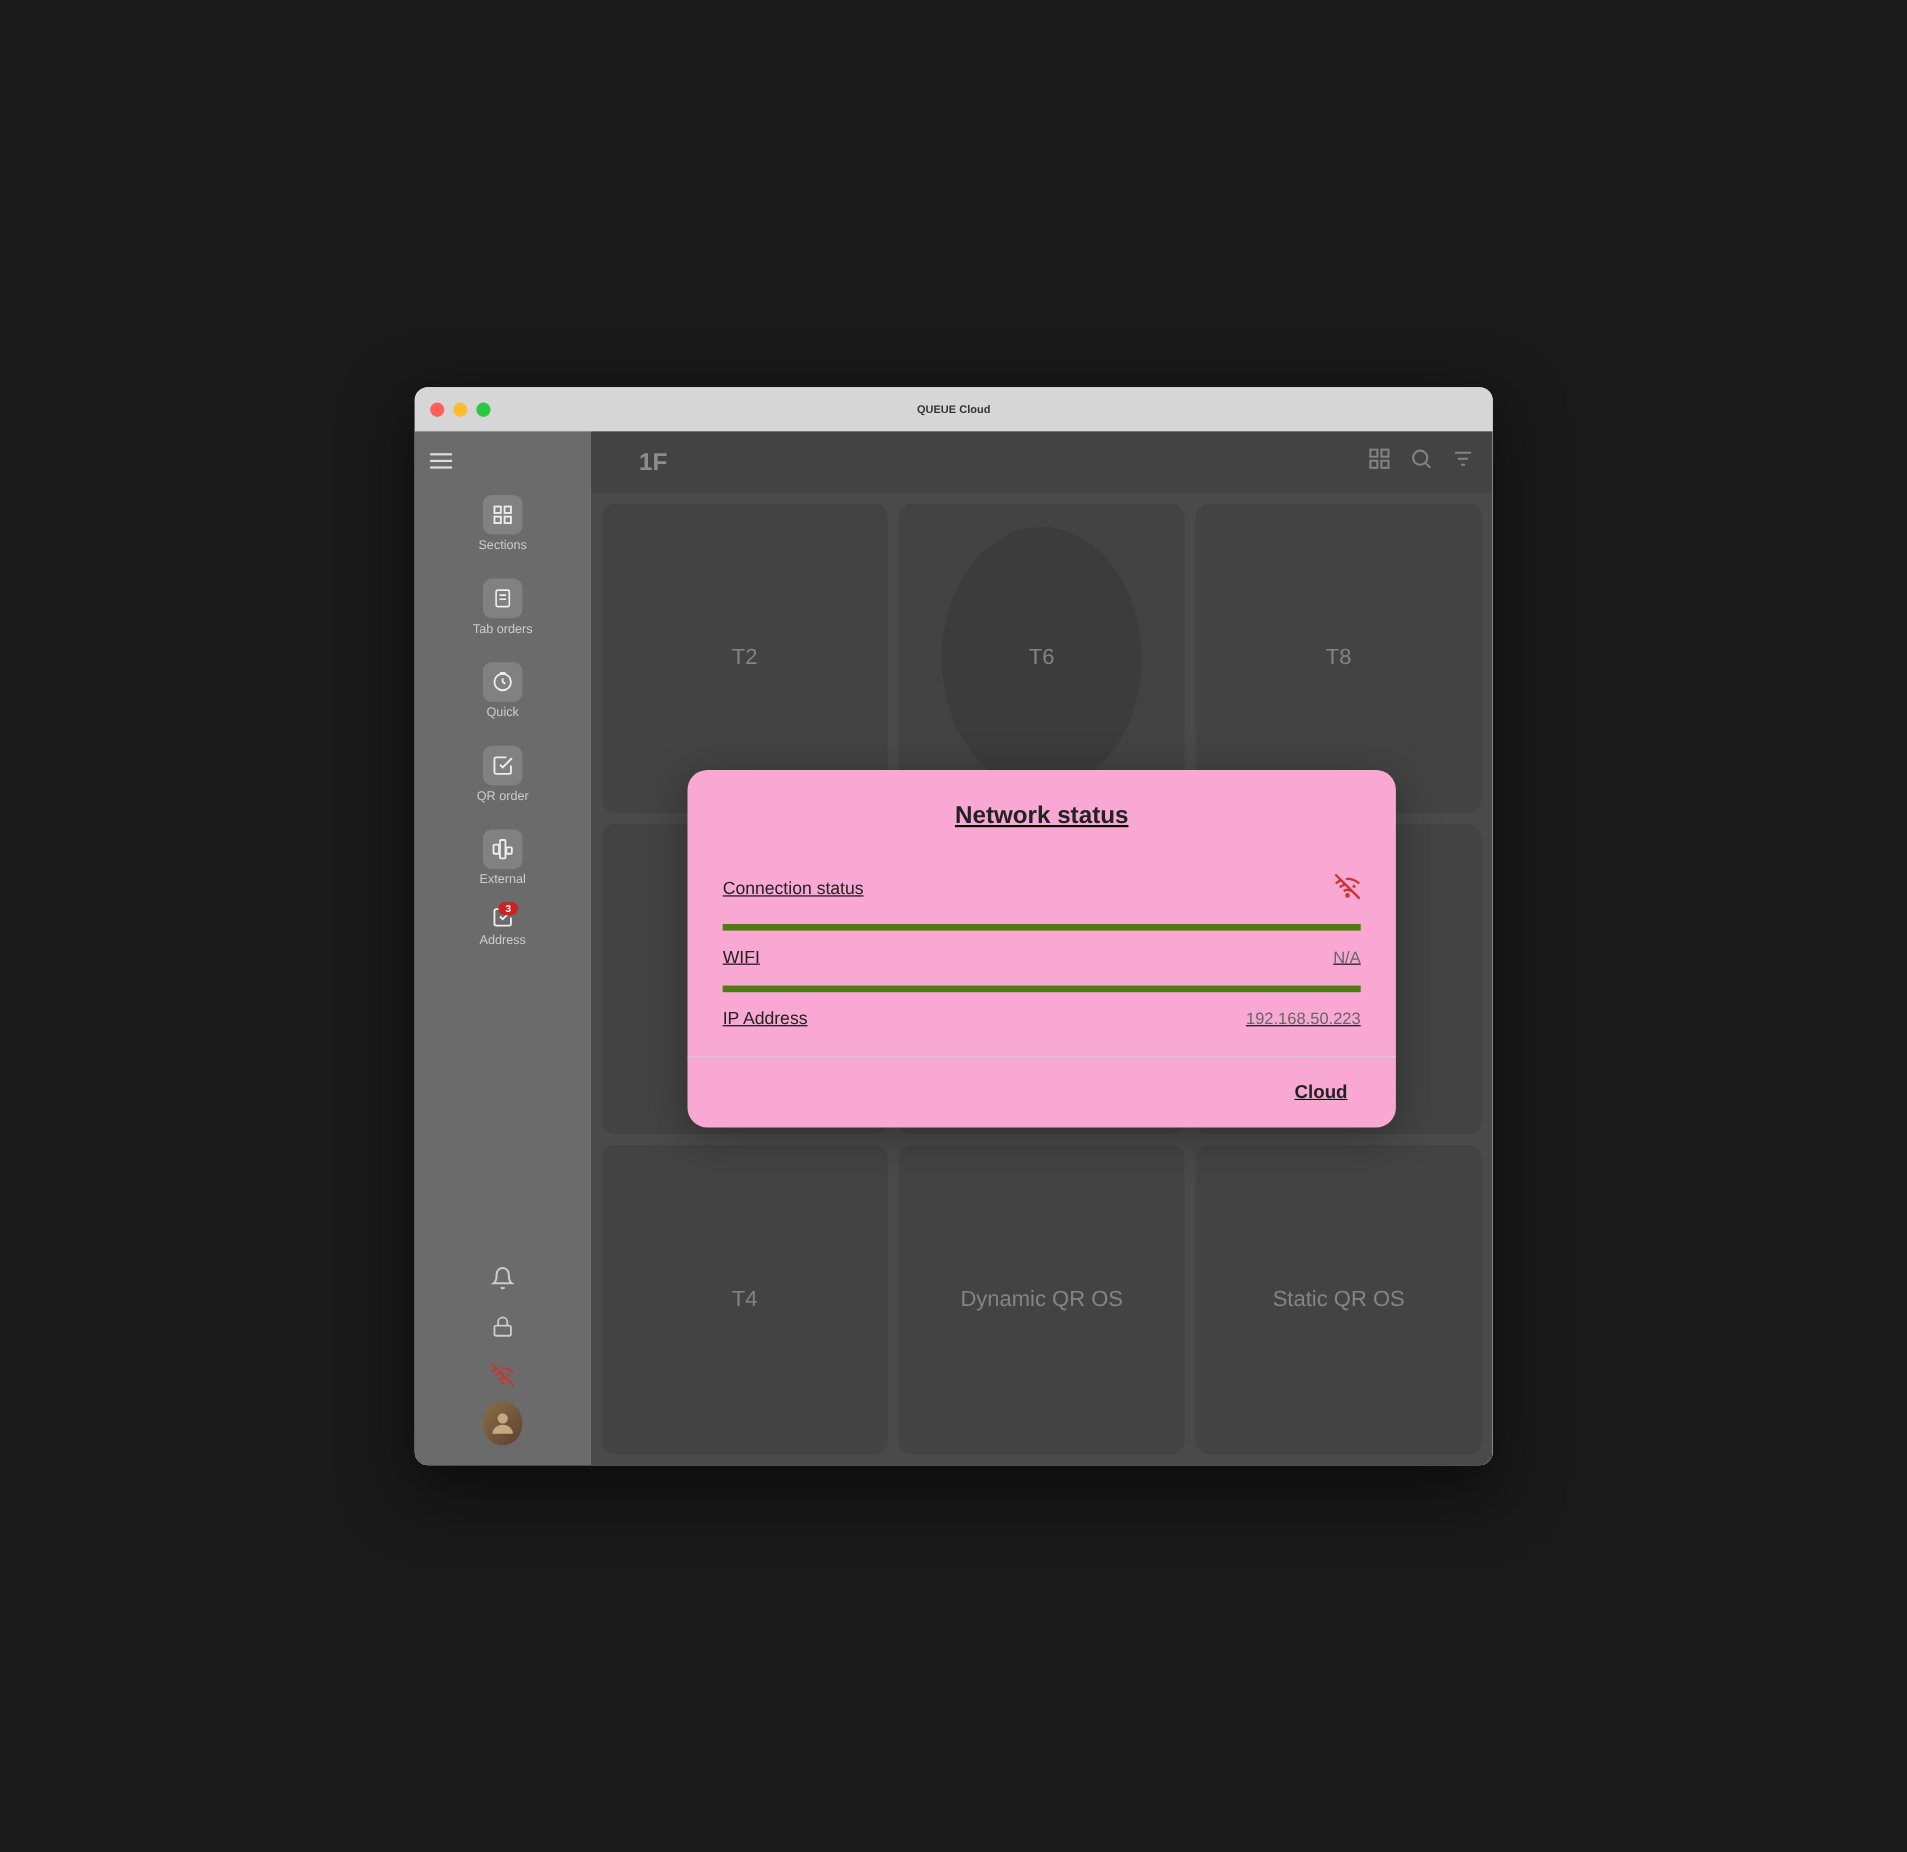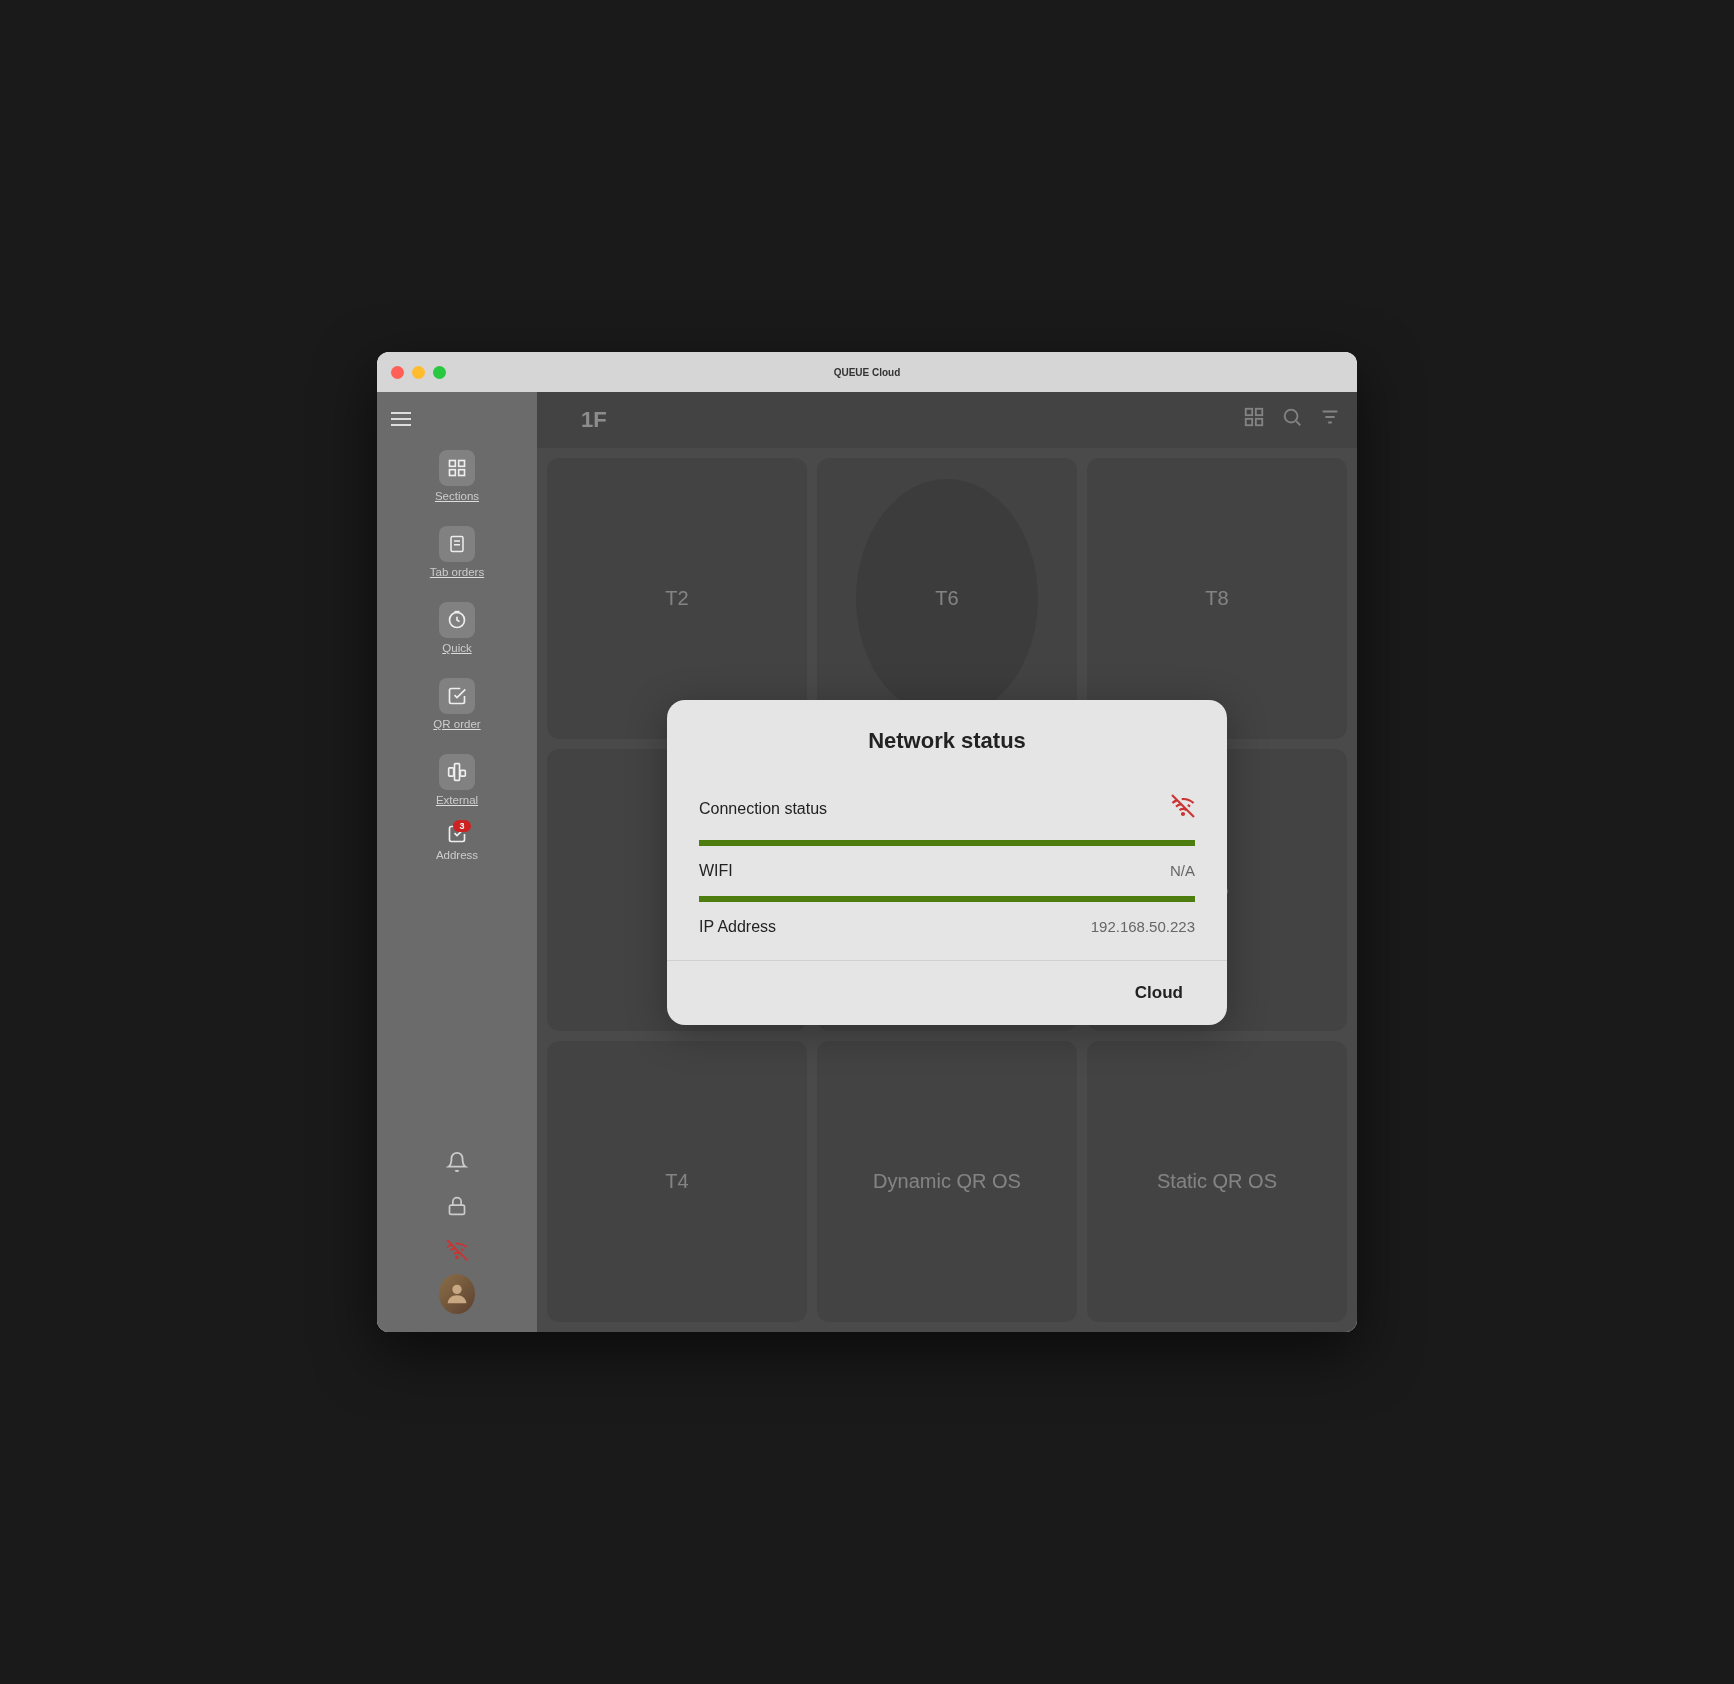--- a/index.html
+++ b/index.html
@@ -114,21 +114,20 @@
     .sidebar-item {
       display: flex;
       flex-direction: column;
       align-items: center;
       width: 100%;
       padding: 10px 8px;
       cursor: pointer;
       color: #ddd;
       font-size: 12px;
       gap: 4px;
-      text-decoration: underline;
     }
 
     .sidebar-item .icon-box {
       width: 36px;
       height: 36px;
       background: rgba(255,255,255,0.15);
       border-radius: 8px;
       display: flex;
       align-items: center;
       justify-content: center;
@@ -292,25 +291,26 @@
       position: absolute;
       inset: 0;
       background: rgba(0,0,0,0.45);
       display: flex;
       align-items: center;
       justify-content: center;
       z-index: 100;
     }
 
     .modal {
-      background: #e5e5e5;
+      background: #f9a8d4;
       border-radius: 18px;
-      width: 560px;
+      width: 644px;
       overflow: hidden;
       box-shadow: 0 8px 40px rgba(0,0,0,0.3);
+      text-decoration: underline;
     }
 
     .modal-body {
       padding: 28px 32px 0 32px;
     }
 
     .modal-title {
       font-size: 22px;
       font-weight: 600;
       color: #222;

